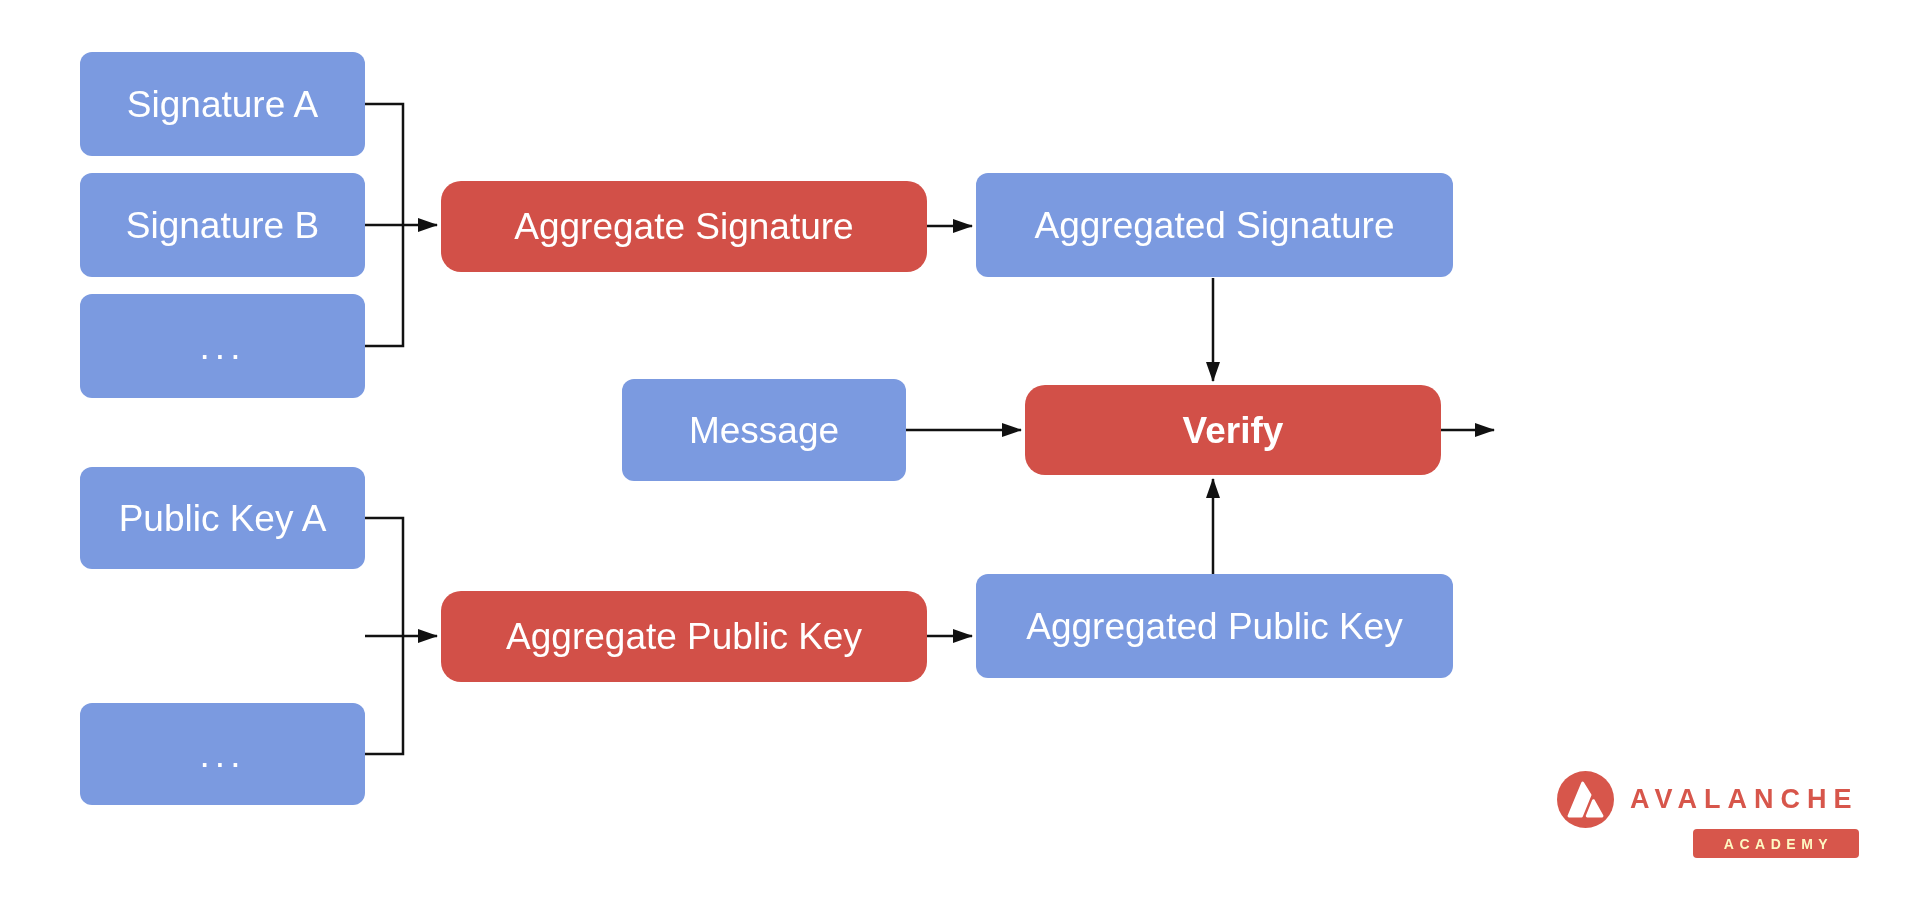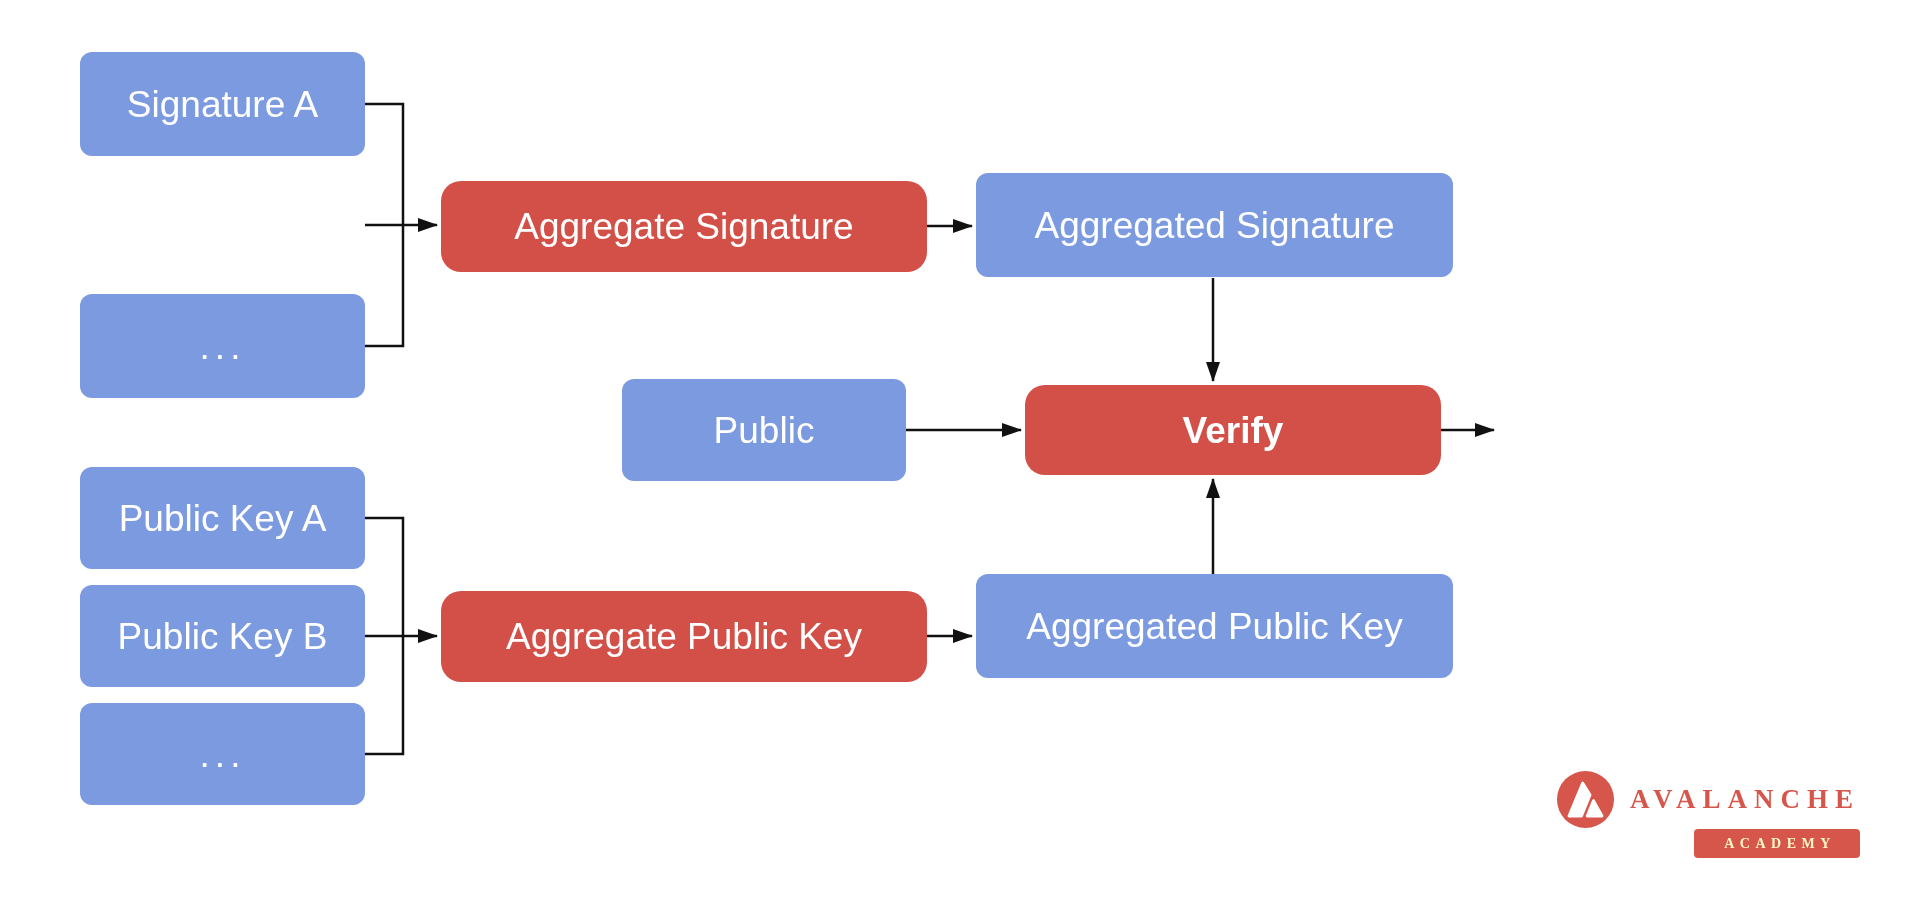--- a/index.html
+++ b/index.html
@@ -12,21 +12,21 @@
   .arrowhead{fill:var(--line,#111);}
   .node{
     position:absolute;display:flex;align-items:center;justify-content:center;
     color:var(--node-text,#fff);font-size:37px;line-height:1;text-align:center;
   }
   .node.blue{background:var(--node-blue,#7b9ae0);border-radius:12px;}
   .node.red{background:var(--node-red,#d25048);border-radius:20px;}
   .node.bold{font-weight:bold;}
   .node .dots{letter-spacing:5px;}
   
-  .logo{position:absolute;left:1557px;top:771px;display:flex;flex-direction:column;font-family:Liberation Serif, serif;}
+  .logo{position:absolute;left:1557px;top:771px;display:flex;flex-direction:column;}
   .logo-row{display:flex;align-items:center;}
   .avax-mark{width:57px;height:57px;display:block;}
   .logo-circle{fill:var(--logo,#d7564b);}
   .mark-shape{fill:#ffffff;stroke:#ffffff;stroke-width:5;stroke-linejoin:round;}
   .logo-text{
     margin-left:16px;color:var(--logo,#d7564b);font-size:27px;font-weight:bold;
     letter-spacing:7px;white-space:nowrap;
   }
   .logo-badge{
     margin-top:1px;align-self:flex-end;background:var(--logo,#d7564b);color:#fef9c3;
@@ -54,43 +54,43 @@
     <path class="edge" marker-end="url(#arrow)" d="M1405 430 H1494"></path>
     <path class="edge" d="M365 518 H403 V754 H365"></path>
     <path class="edge" marker-end="url(#arrow)" d="M365 636 H437"></path>
     <path class="edge" marker-end="url(#arrow)" d="M927 636 H972"></path>
     <path class="edge" marker-end="url(#arrow)" d="M1213 594 V479"></path>
   </svg>
 
   <div class="node blue" style="left:80px;top:52px;width:285px;height:104px">
     <span>Signature A</span>
   </div>
+  <div class="node blue" style="left:80px;top:173px;width:285px;height:104px">
+    <span>Signature B</span>
+  </div>
   <div class="node blue" style="left:80px;top:294px;width:285px;height:104px">
     <span class="dots">...</span>
   </div>
 
   <div class="node blue" style="left:976px;top:173px;width:477px;height:104px">
     <span>Aggregated Signature</span>
   </div>
   <div class="node red" style="left:441px;top:181px;width:486px;height:91px">
     <span>Aggregate Signature</span>
   </div>
 
   <div class="node blue" style="left:622px;top:379px;width:284px;height:102px">
-    <span>Public</span>
+    <span>Message</span>
   </div>
   <div class="node red bold" style="left:1025px;top:385px;width:416px;height:90px">
     <span>Verify</span>
   </div>
 
   <div class="node blue" style="left:80px;top:467px;width:285px;height:102px">
     <span>Public Key A</span>
-  </div>
-  <div class="node blue" style="left:80px;top:585px;width:285px;height:102px">
-    <span>Public Key B</span>
   </div>
   <div class="node blue" style="left:80px;top:703px;width:285px;height:102px">
     <span class="dots">...</span>
   </div>
 
   <div class="node red" style="left:441px;top:591px;width:486px;height:91px">
     <span>Aggregate Public Key</span>
   </div>
   <div class="node blue" style="left:976px;top:574px;width:477px;height:104px">
     <span>Aggregated Public Key</span>

